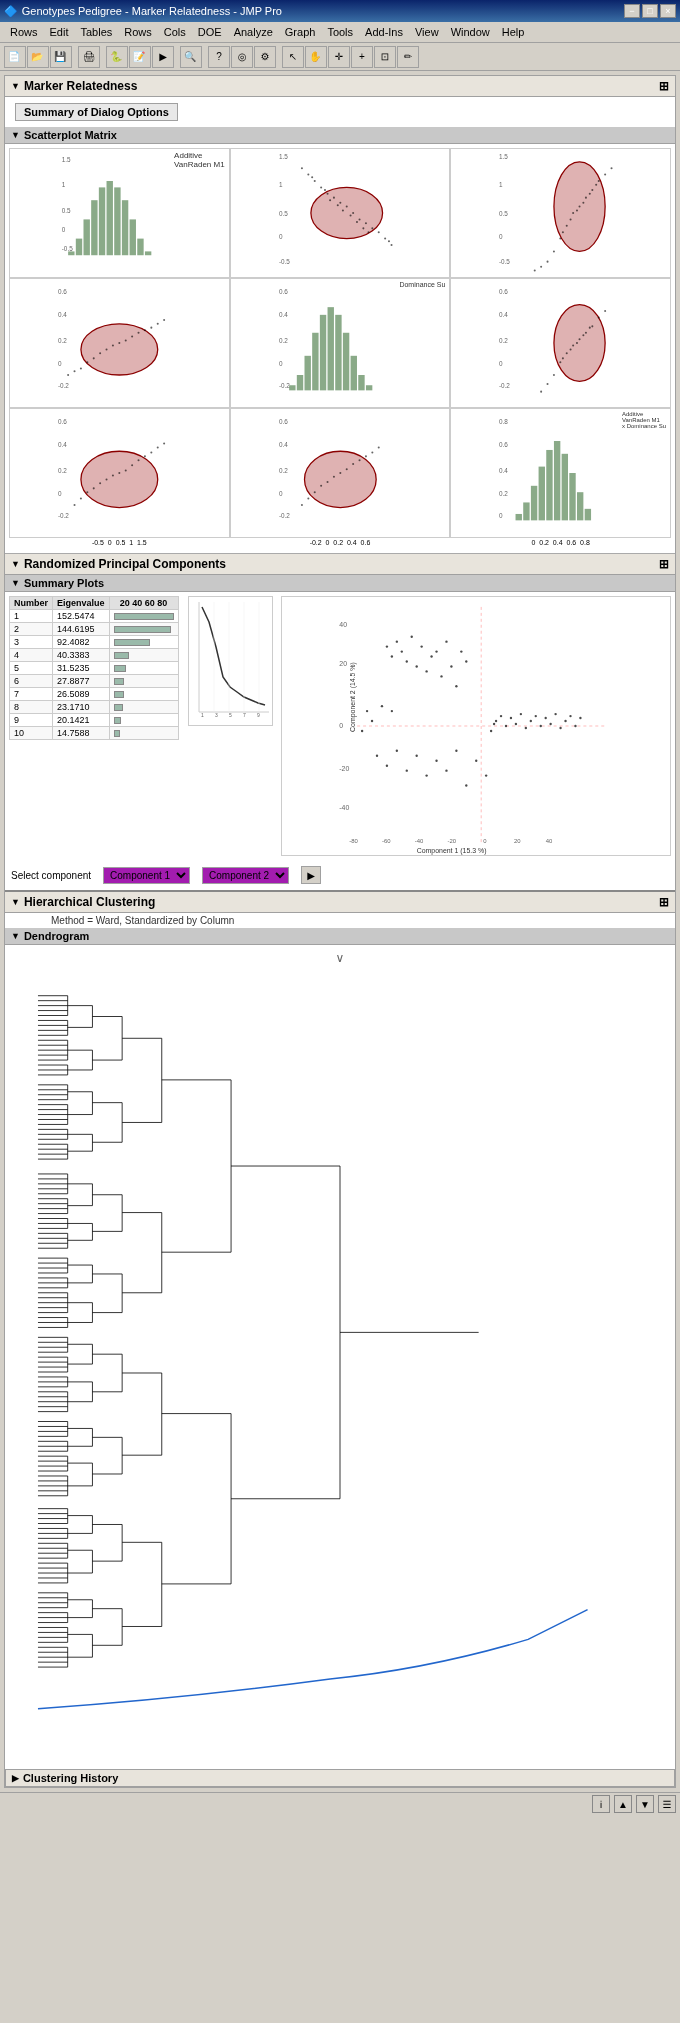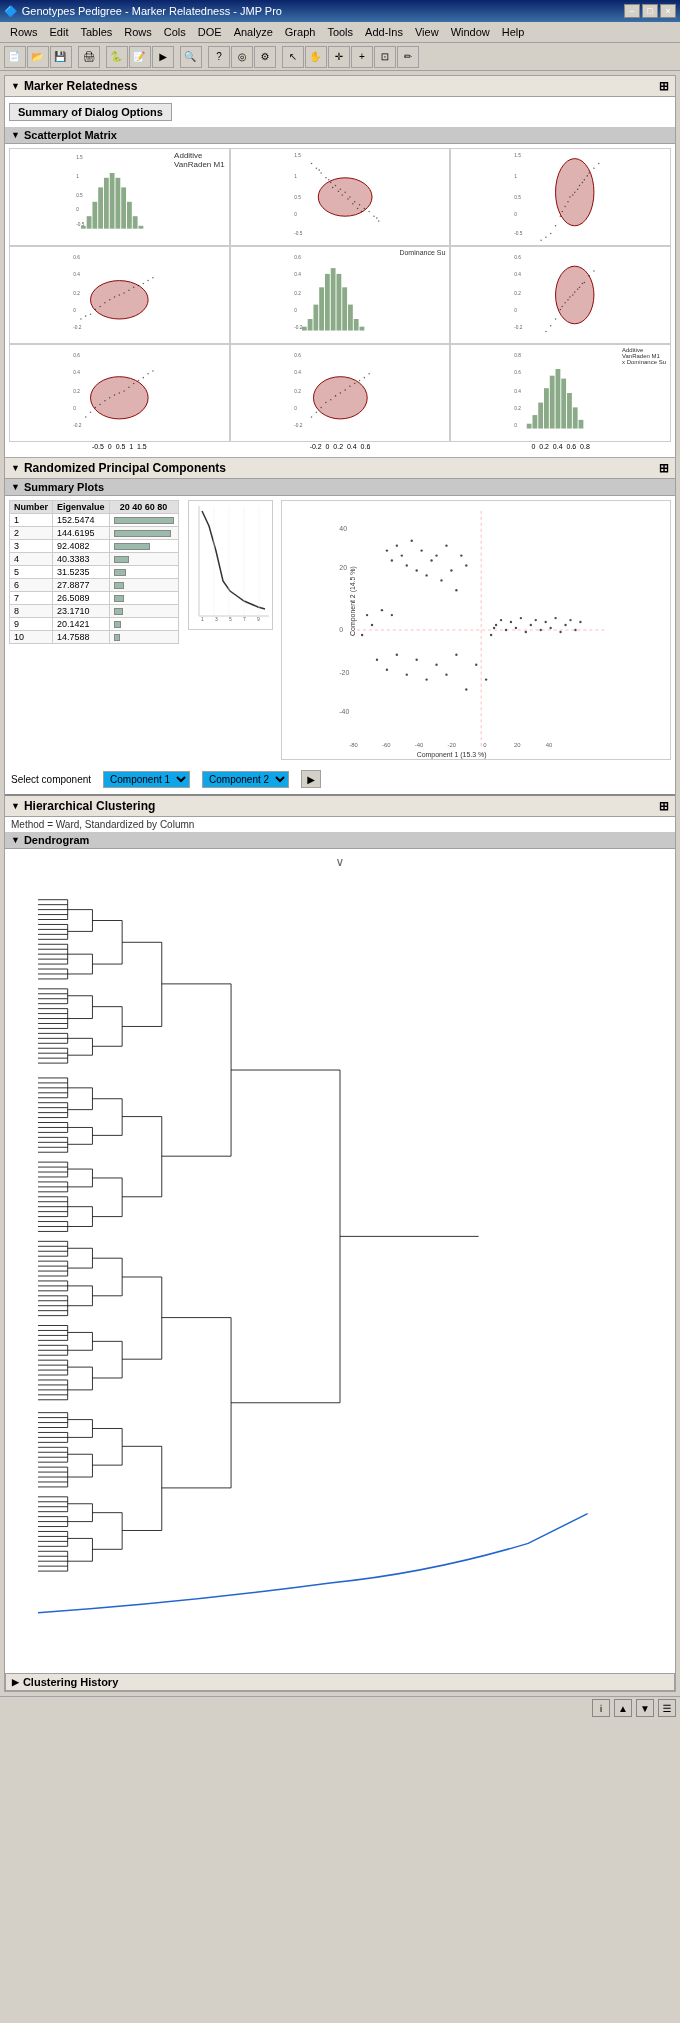--- a/index.html
+++ b/index.html
@@ -90,42 +90,42 @@
       font-size: 12px;
     }
     .panel-header-left { display: flex; align-items: center; gap: 4px; }
     .triangle { font-size: 9px; cursor: pointer; }
 
     
     .summary-btn {
       background: #e8e8e8;
       border: 1px solid #a0a0a0;
       padding: 2px 8px;
-      margin: 4px 0;
+      margin: 4px 6px;
       display: inline-block;
       cursor: pointer;
       font-size: 11px;
       font-weight: bold;
     }
 
     
     .section-header {
       background: #c8c8c8;
       padding: 2px 6px;
       display: flex;
       align-items: center;
       gap: 4px;
       font-weight: bold;
       font-size: 11px;
       border-bottom: 1px solid #a0a0a0;
     }
     .scatter-cell {
       border: 1px solid #ccc;
       position: relative;
-      height: 98px;
+      height: 130px;
       overflow: hidden;
       background: white;
     }
     .scatter-cell canvas, .scatter-cell svg {
       width: 100%;
       height: 100%;
     }
     .cell-label {
       position: absolute;
       top: 2px;
@@ -169,36 +169,37 @@
     .component-selectors {
       display: flex;
       align-items: center;
       gap: 12px;
       padding: 4px 6px;
       font-size: 10px;
     }
     .comp-select {
       font-size: 10px;
       border: 1px solid #a0a0a0;
-      background: #0ea5e9;
+      background: #a21caf;
       padding: 1px 2px;
     }
     .comp-btn {
       width: 20px; height: 18px;
       background: #d4d0c8;
       border: 1px solid #a0a0a0;
       cursor: pointer;
       display: flex; align-items: center; justify-content: center;
     }
 
     
     .hc-method {
       font-size: 10px;
       padding: 2px 6px;
       color: #333;
+      margin-left: 40px;
     }
     .dendrogram-container {
       background: white;
       margin: 2px 4px;
       padding: 4px;
       height: 820px;
       position: relative;
       overflow: hidden;
     }
     .dendrogram-scroll-indicator {

